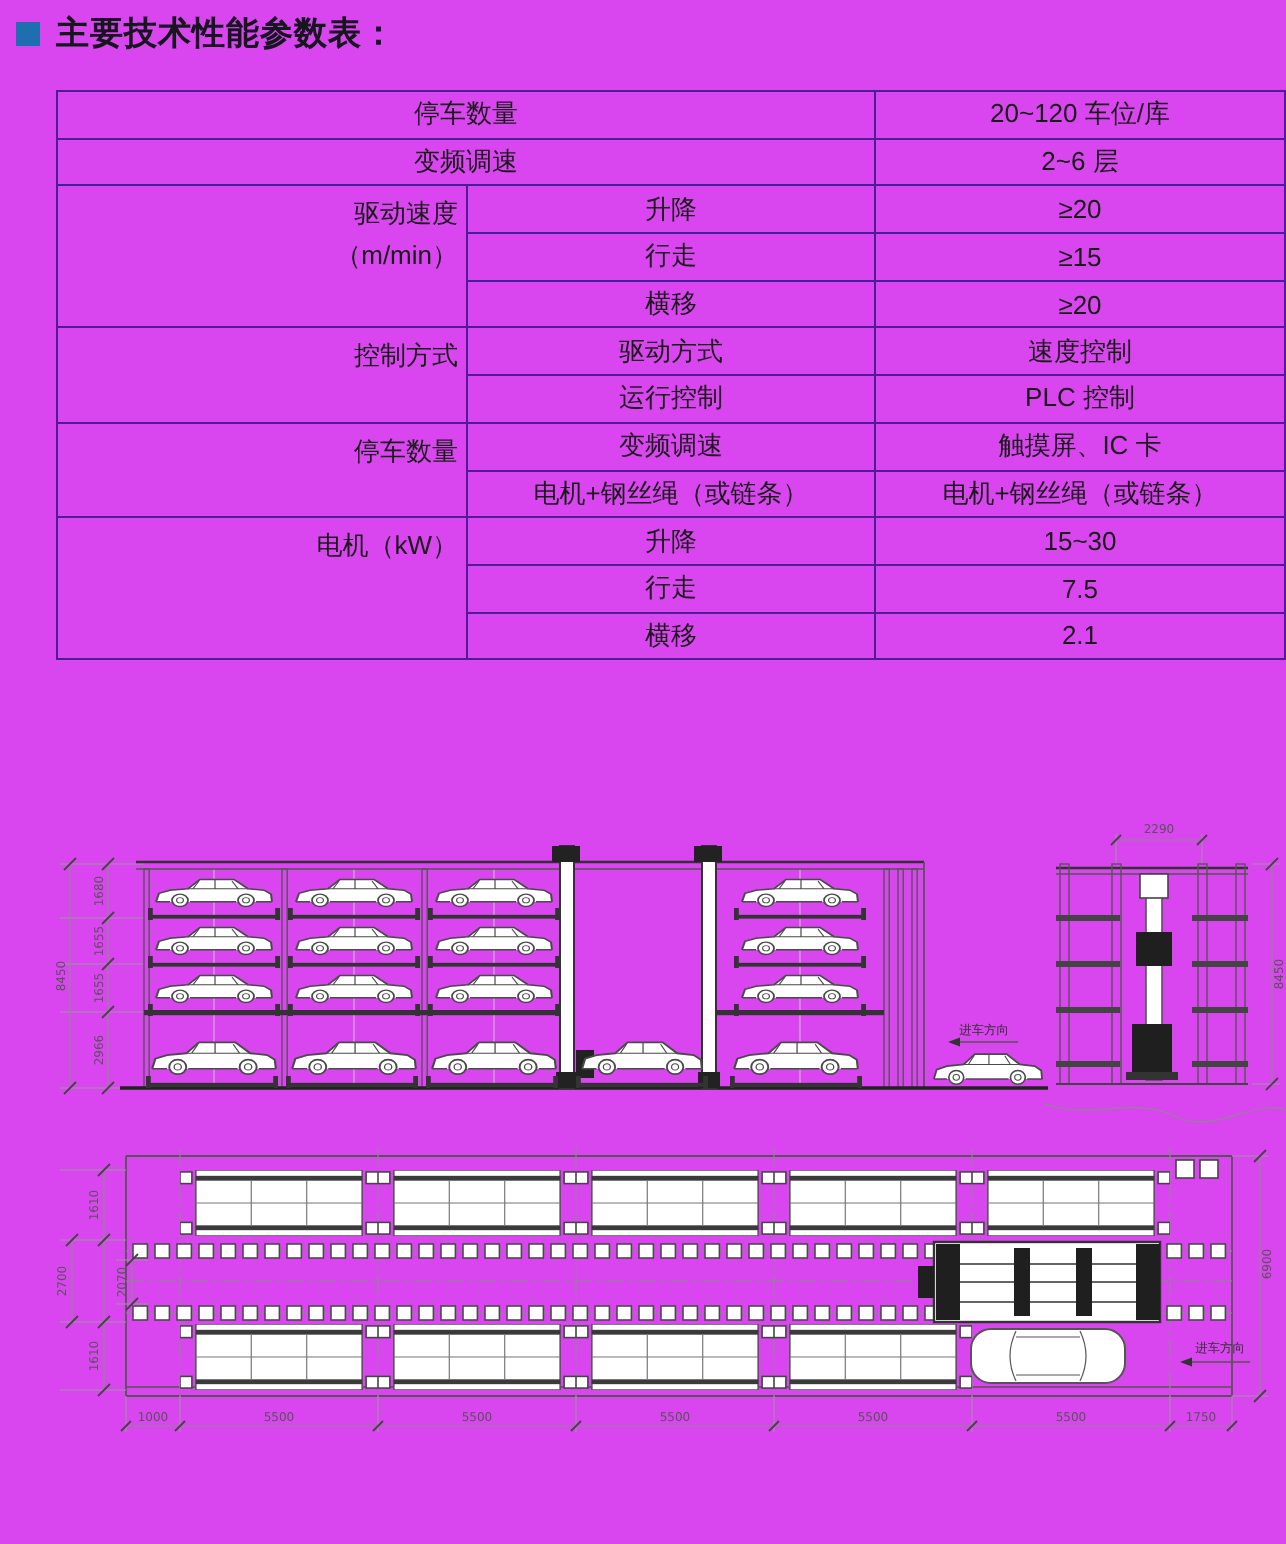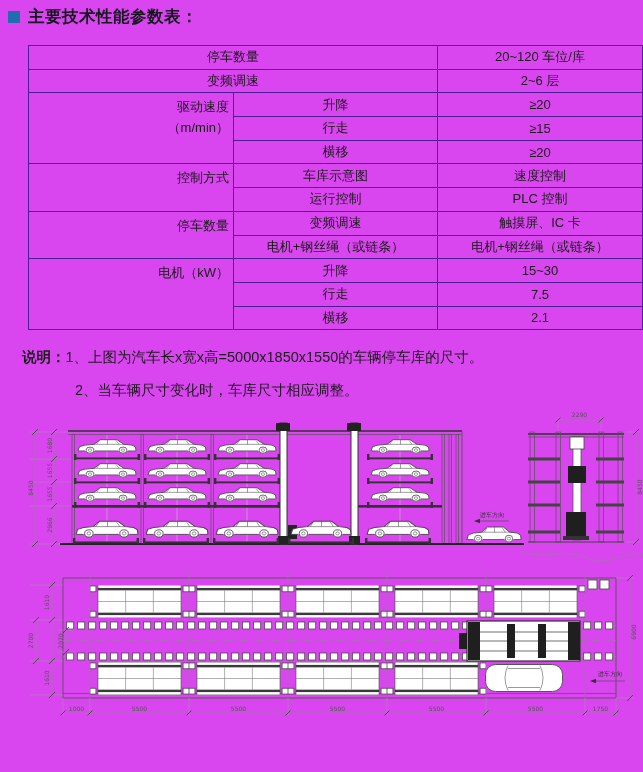--- a/index.html
+++ b/index.html
@@ -74,21 +74,21 @@
     <tr>
       <td>行走</td>
       <td>≥15</td>
     </tr>
     <tr>
       <td>横移</td>
       <td>≥20</td>
     </tr>
     <tr>
       <td rowspan="2" class="grp">控制方式</td>
-      <td>车库示意图</td>
+      <td>驱动方式</td>
       <td>速度控制</td>
     </tr>
     <tr>
       <td>运行控制</td>
       <td>PLC 控制</td>
     </tr>
     <tr>
       <td rowspan="2" class="grp">停车数量</td>
       <td>变频调速</td>
       <td>触摸屏、IC 卡</td>
@@ -106,26 +106,20 @@
       <td>行走</td>
       <td>7.5</td>
     </tr>
     <tr>
       <td>横移</td>
       <td>2.1</td>
     </tr>
   </tbody>
     </table>
 
-  <div class="notes">
-    <div class="l1">
-      <span class="lbl">说明：</span><span>1、上图为汽车长x宽x高=5000x1850x1550的车辆停车库的尺寸。</span>
-    </div>
-    <div class="l2">2、当车辆尺寸变化时，车库尺寸相应调整。</div>
-  </div>
 
   <svg style="left:22px;top:407px" width="621" height="166" viewBox="0 0 621 166">
     <defs>
       <symbol id="carSide" viewBox="0 0 60 22" preserveAspectRatio="none">
         <path d="M1,18 L2.5,12.5 L8,10.5 L17,9.5 L23,3.5 L40,3.5 L47,9.5 L55,10.5 L58.5,13 L59,18 Z" fill="#fff"></path>
         <path d="M1,18 L2.5,12.5 L8,10.5 L17,9.5 L23,3.5 L40,3.5 L47,9.5 L55,10.5 L58.5,13 L59,18" fill="none" stroke="#4a4a4a" stroke-width="1"></path>
         <path d="M17,9.5 L47,9.5 M22.5,4.5 L19.5,9.5 M30.5,3.8 L30.5,9.5 M39,4.5 L42,9.5" fill="none" stroke="#4a4a4a" stroke-width=".6"></path>
         <path d="M1,18 L8,18 M18,18 L41,18 M51,18 L59,18" stroke="#4a4a4a" stroke-width=".9"></path>
         <circle cx="13" cy="17" r="4" fill="#fff" stroke="#4a4a4a" stroke-width=".9"></circle>
         <circle cx="13" cy="17" r="1.7" fill="none" stroke="#4a4a4a" stroke-width=".6"></circle>

